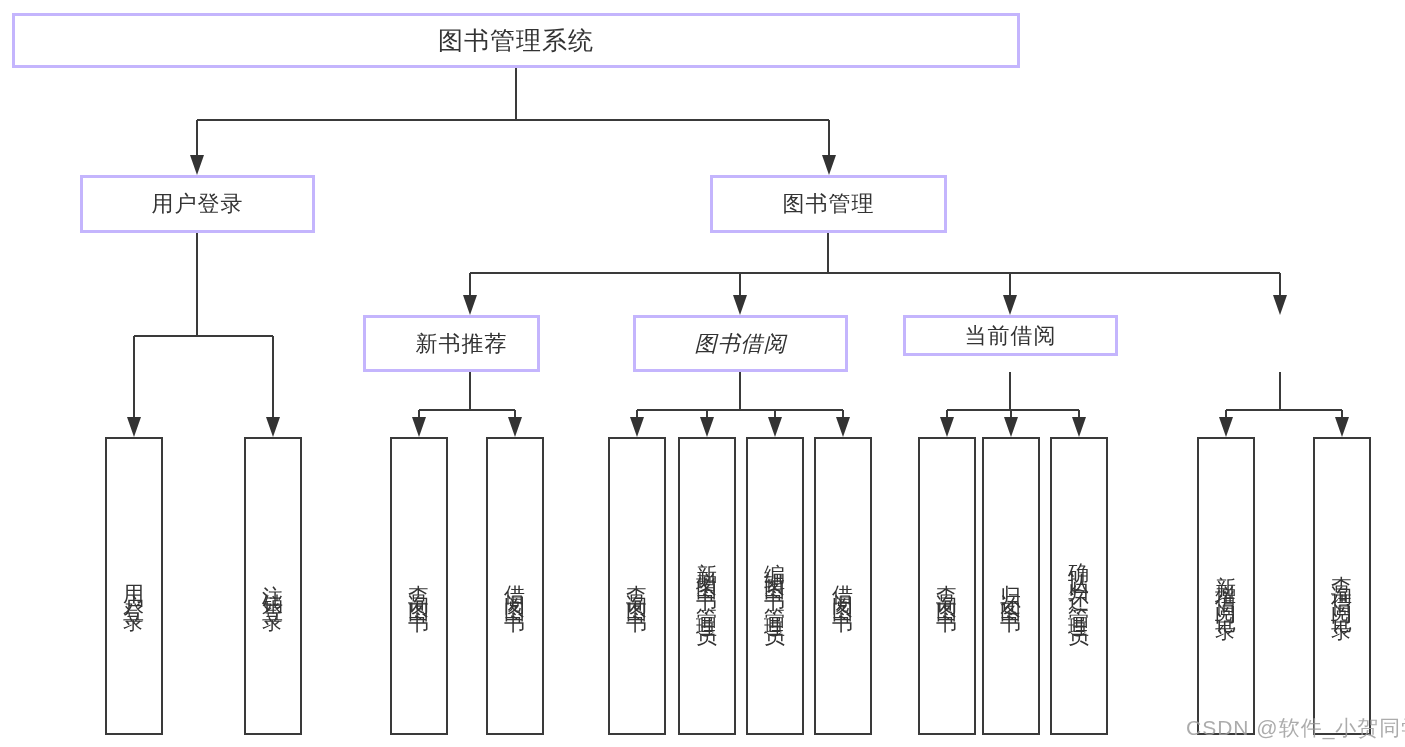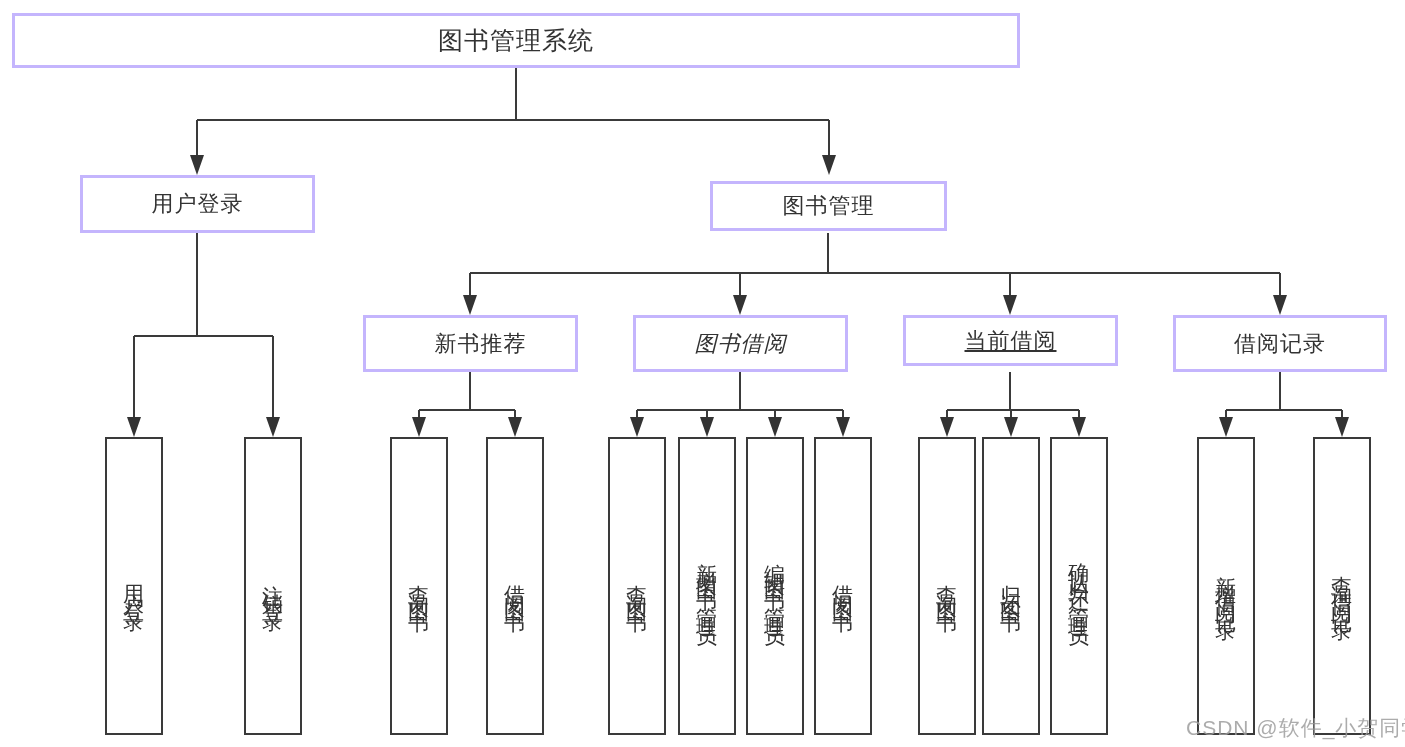--- a/index.html
+++ b/index.html
@@ -107,26 +107,25 @@
     <polygon points="1072,417 1086,417 1079,437"></polygon>
 
     <path d="M1280,372 L1280,410 M1226,410 L1342,410 M1226,410 L1226,420 M1342,410 L1342,420"></path>
     <polygon points="1219,417 1233,417 1226,437"></polygon>
     <polygon points="1335,417 1349,417 1342,437"></polygon>
   </svg>
 
   <div class="node root" style="left:12px; top:13px; width:1008px; height:55px;">图书管理系统</div>
 
   <div class="node branch" style="left:80px; top:175px; width:235px; height:58px;">用户登录</div>
-  <div class="node branch" style="left:710px; top:175px; width:237px; height:50px;margin-top:6px;">图书管理</div>
+  <div class="node branch" style="left:710px; top:175px; width:237px; height:58px;">图书管理</div>
 
-  <div class="node branch" style="left:363px; top:315px; width:215px; height:57px;padding-left:20px;">新书推荐</div>
+  <div class="node branch" style="left:363px; top:315px; width:177px; height:57px;padding-left:20px;">新书推荐</div>
   <div class="node branch" style="left:633px; top:315px; width:215px; height:57px;font-style:italic;">图书借阅</div>
-  <div class="node branch" style="left:903px; top:315px; width:215px; height:51px;text-decoration:underline;">当前借阅</div>
-  <div class="node branch" style="left:1173px; top:315px; width:214px; height:57px;">借阅记录</div>
+  <div class="node branch" style="left:903px; top:315px; width:215px; height:41px;">当前借阅</div>
 
   <div class="leaf" style="left:105px; top:437px; width:58px; height:298px;">用户登录</div>
   <div class="leaf" style="left:244px; top:437px; width:58px; height:298px;">注销登录</div>
 
   <div class="leaf" style="left:390px; top:437px; width:58px; height:298px;">查询图书</div>
   <div class="leaf" style="left:486px; top:437px; width:58px; height:298px;">借阅图书</div>
 
   <div class="leaf" style="left:608px; top:437px; width:58px; height:298px;">查询图书</div>
   <div class="leaf" style="left:678px; top:437px; width:58px; height:298px;">新增图书（管理员）</div>
   <div class="leaf" style="left:746px; top:437px; width:58px; height:298px;">编辑图书（管理员）</div>

